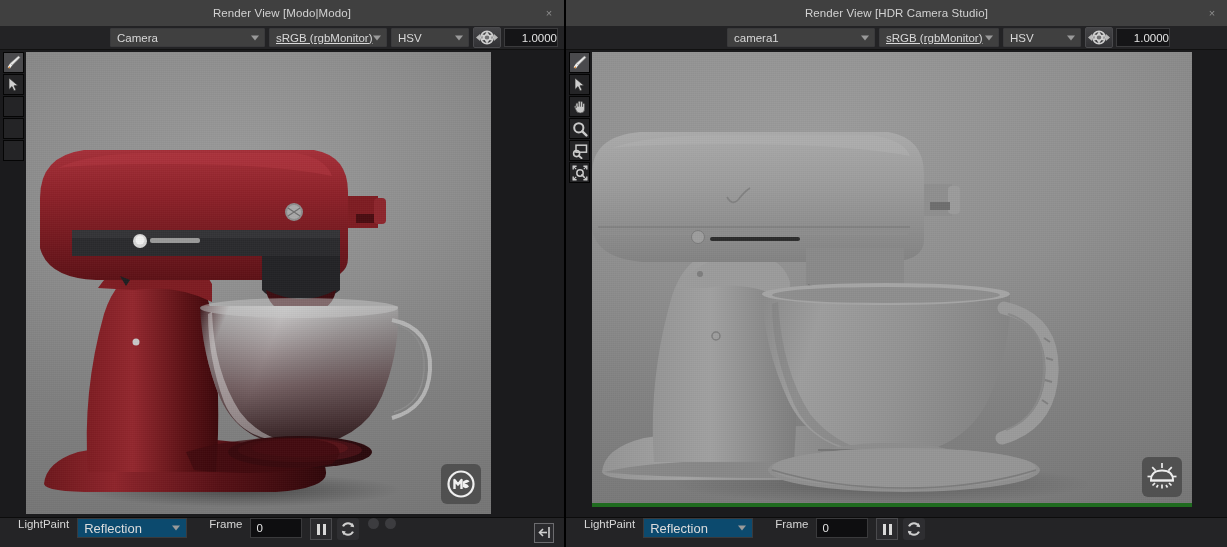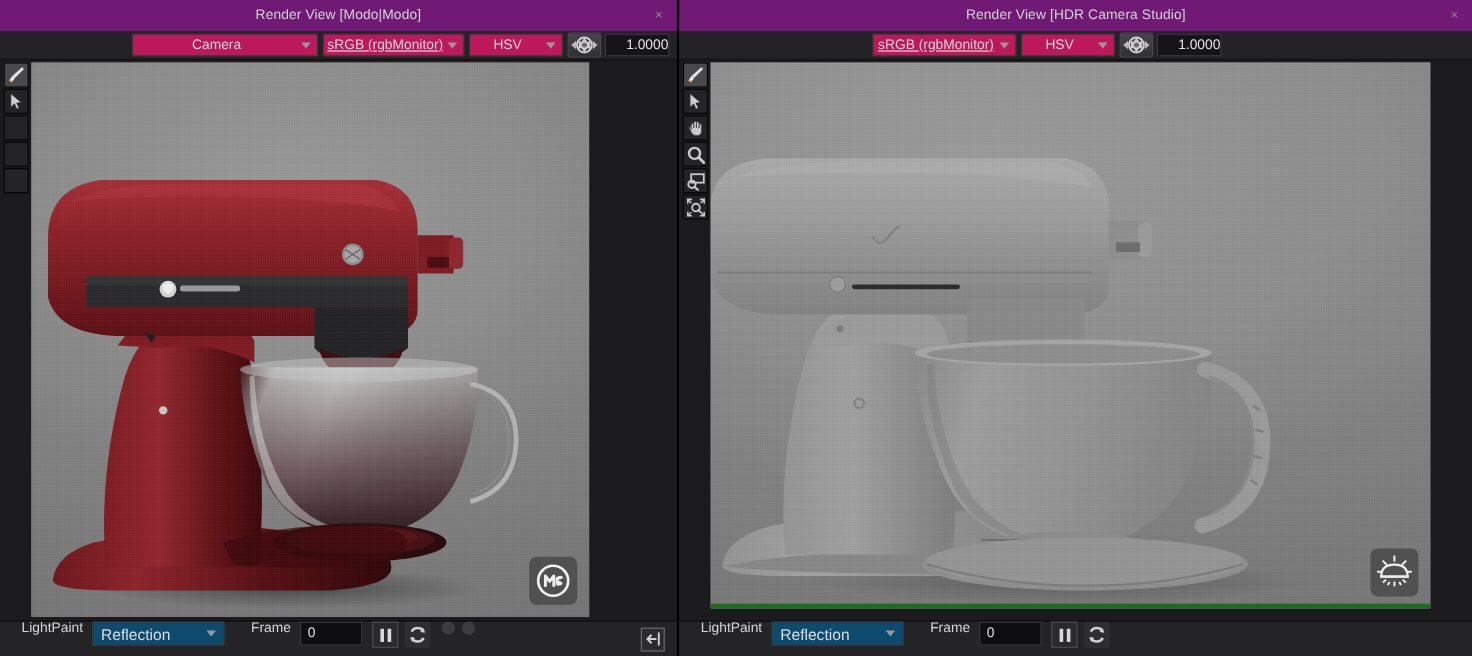--- a/index.html
+++ b/index.html
@@ -11,21 +11,21 @@
   }
   .app { position: relative; width: 1227px; height: 547px; display: flex; background:#000; }
 
   .panel { position: relative; height: 547px; background: #1b1b1d; display: flex; flex-direction: column; }
   .panel.left  { width: 566px; border-right: 2px solid #000; }
   .panel.right { width: 661px; }
 
   
   .titlebar {
     height: 26px; flex: 0 0 26px;
-    background: #701a75;
+    background: #404040;
     position: relative;
     display: flex; align-items: center; justify-content: center;
   }
   .titlebar .title {
     font-size: 11.5px; color: #d2d2d2; letter-spacing: .1px;
   }
   .titlebar .close {
     position: absolute; right: 8px; top: 50%; transform: translateY(-50%);
     width: 14px; height: 14px; line-height: 14px; text-align: center;
     font-size: 11px; color: #8d8d8d; cursor: pointer;
@@ -38,29 +38,28 @@
     display: flex; align-items: center;
     padding-left: 6px;
     border-bottom: 1px solid #111;
   }
   .panel.right .toolbar { padding-left: 6px; }
   .tb-spacer { width: 104px; flex: 0 0 104px; }
   .panel.right .tb-spacer { width: 155px; flex: 0 0 155px; }
 
   .combo {
     position: relative; height: 19px;
-    background: #be185d;
+    background: #404040;
     border: 1px solid #3a3a3c;
     border-radius: 1px;
     display: flex; align-items: center;
     padding: 0 20px 0 6px;
     color: #d8d8d8; font-size: 11.5px;
     cursor: pointer; margin-right: 4px;
     white-space: nowrap;
-    justify-content: center;
   }
   .combo .caret {
     position: absolute; right: 5px; top: 50%; transform: translateY(-50%);
     width: 0; height: 0;
     border-left: 4px solid transparent;
     border-right: 4px solid transparent;
     border-top: 5px solid #9a9a9a;
   }
   .combo.w-camera  { width: 155px; }
   .combo.w-cs      { width: 118px; text-decoration: underline; }
@@ -409,20 +408,24 @@
 
   <div class="panel right">
 
     <div class="titlebar">
       <span class="title">Render View [HDR Camera Studio]</span>
       <span class="close">×</span>
     </div>
 
     <div class="toolbar">
       <div class="tb-spacer"></div>
+      <div class="combo w-camera">
+        <span>camera1</span>
+        <span class="caret"></span>
+      </div>
       <div class="combo w-cs">
         <span>sRGB (rgbMonitor)</span>
         <span class="caret"></span>
       </div>
       <div class="combo w-hsv">
         <span>HSV</span>
         <span class="caret"></span>
       </div>
       <div class="expo-icon">
         <svg width="24" height="15" viewBox="0 0 24 15">

